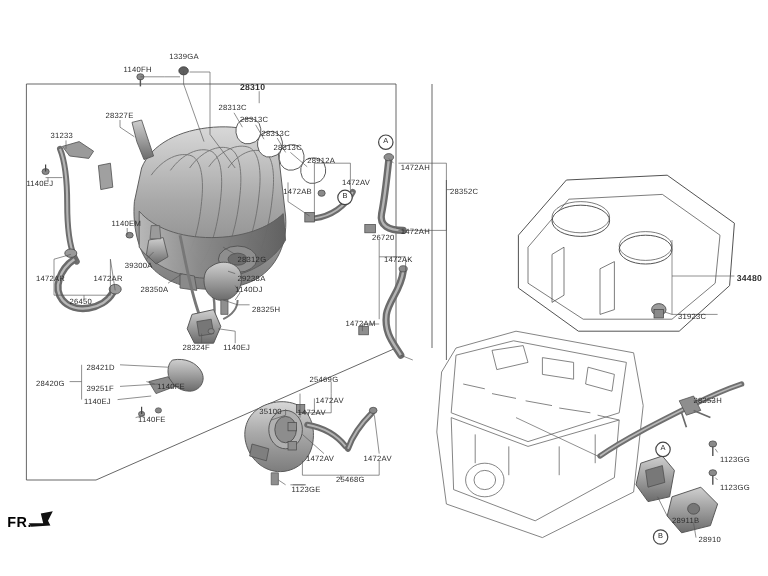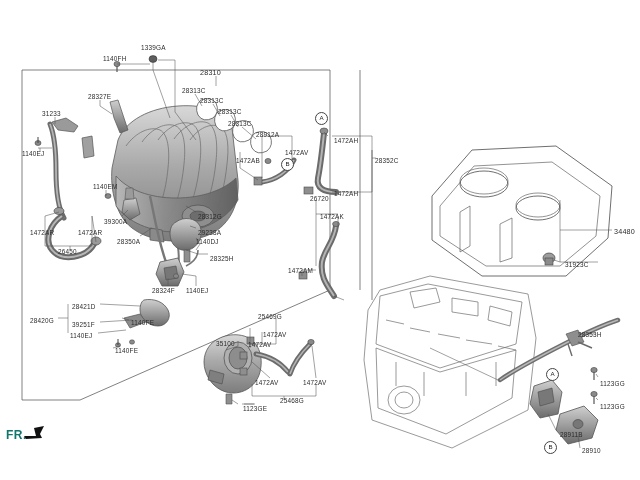--- a/index.html
+++ b/index.html
@@ -2,23 +2,23 @@
 <html><head>
 <meta charset="utf-8">
 <style>
   html,body{margin:0;padding:0;background:#fff;}
   body{width:640px;height:480px;overflow:hidden;
        font-family:"Liberation Sans","DejaVu Sans",sans-serif;}
   #stage{position:relative;width:640px;height:480px;background:#ffffff;}
   #stage svg{position:absolute;left:0;top:0;}
   .lbl{position:absolute;font-size:6.4px;letter-spacing:.2px;color:#2b2b2b;
        white-space:nowrap;line-height:1;}
-  .lbl.big{font-size:7.2px;}
+  .lbl.big{font-size:7.2px;font-weight:bold;}
   .fr{position:absolute;left:6px;top:428px;font-size:12px;font-weight:bold;
-      color:#0f766e;letter-spacing:.5px;}
+      color:#000000;letter-spacing:.5px;}
   .circ{position:absolute;width:11px;height:11px;border:1px solid #444;
         border-radius:50%;font-size:6.2px;color:#222;text-align:center;
         line-height:10px;background:#fff;}
 </style>
 </head>
 <body>
 
 <div id="stage">
 
 <svg width="640" height="480" viewBox="0 0 640 480">

